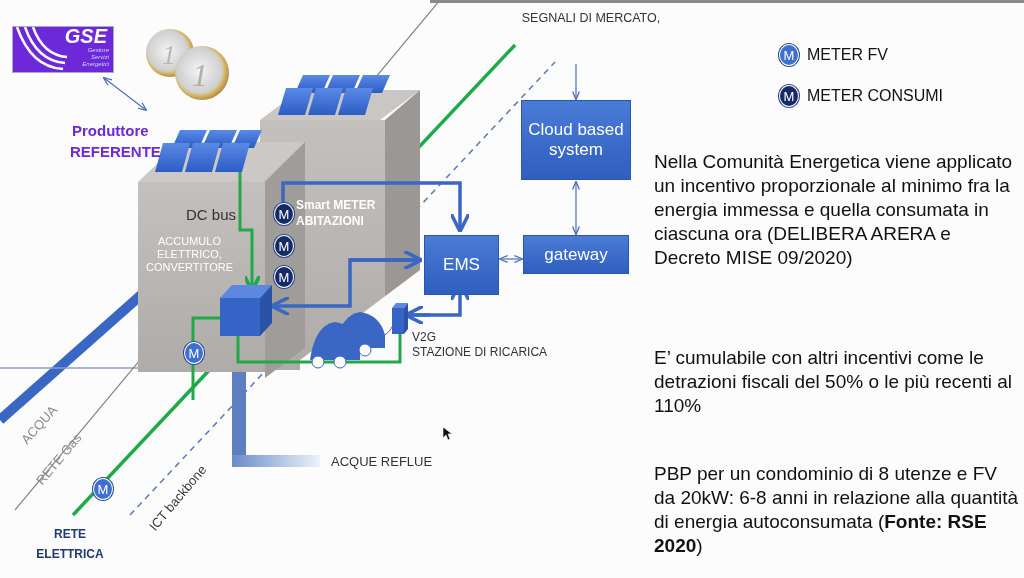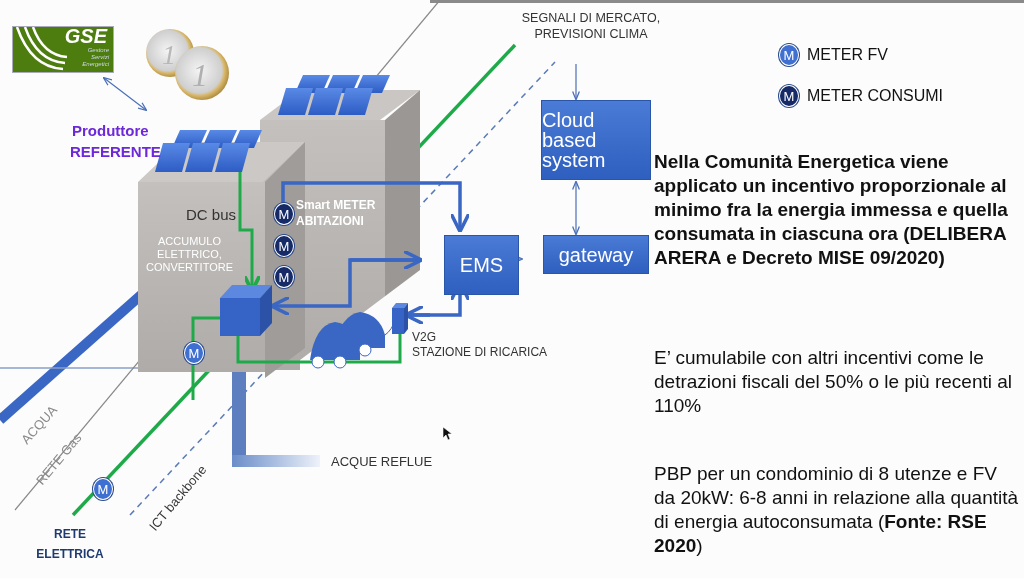--- a/index.html
+++ b/index.html
@@ -1,28 +1,28 @@
 <!DOCTYPE html>
 <html><head>
 <meta charset="utf-8">
 <style>
   html,body{margin:0;padding:0;}
   body{width:1024px;height:578px;overflow:hidden;background:#fcfcfc;font-family:"Liberation Sans",sans-serif;position:relative;}
   .topbar{position:absolute;left:0;top:0;width:1024px;height:3px;background:#8a8a8a;}
   .topbar-gap{position:absolute;left:0;top:0;width:430px;height:3px;background:#fcfcfc;}
   svg.diagram{position:absolute;left:0;top:0;width:1024px;height:578px;}
   .lbl{position:absolute;white-space:nowrap;color:#333;font-size:13px;line-height:15px;}
-  .box{position:absolute;background:linear-gradient(180deg,#4a7bd6 0%,#2f5fbf 100%);color:#fff;display:flex;align-items:center;justify-content:center;font-size:20px;line-height:20px;border:1px solid #2a55a8;box-sizing:border-box;margin-left:20px;}
+  .box{position:absolute;background:linear-gradient(180deg,#4a7bd6 0%,#2f5fbf 100%);color:#fff;display:flex;align-items:center;justify-content:center;text-align:center;font-size:17px;line-height:20px;border:1px solid #2a55a8;box-sizing:border-box;}
   .legend-item{position:absolute;display:flex;align-items:center;gap:8px;font-size:16px;color:#111;}
   .mdot{width:18px;height:20px;border-radius:50%;color:#fff;font-size:13px;display:flex;align-items:center;justify-content:center;border:1px solid #fff;box-shadow:0 0 0 1px #2a4a8a;}
   .mdot.fv{background:#3f6fd0;}
   .mdot.cons{background:#152a66;}
   .para{position:absolute;left:654px;font-size:19px;line-height:24px;color:#111;width:370px;}
   .para b{font-weight:bold;}
-  .gse{position:absolute;left:12px;top:26px;width:100px;height:45px;background:#4d7c0f;border:1px solid #aab;overflow:hidden;}
+  .gse{position:absolute;left:12px;top:26px;width:100px;height:45px;background:#6d28d9;border:1px solid #aab;overflow:hidden;}
   .gse-text{position:absolute;right:6px;top:-2px;color:#fff;font-style:italic;font-weight:bold;font-size:20px;}
   .gse-sub{position:absolute;right:4px;top:20px;color:#cfd6f0;font-size:6px;line-height:7px;text-align:right;font-style:italic;}
   .rot{position:absolute;transform-origin:left top;white-space:nowrap;font-size:13px;color:#888;}
 </style>
 </head>
 <body>
 
 <div class="topbar"></div>
 <div class="topbar-gap"></div>
 
@@ -162,21 +162,20 @@
   </div>
 </div>
 
 <div class="lbl" style="left:70px;top:120px;font-size:15px;line-height:21px;font-weight:bold;color:#6d28d9;">
   <div style="padding-left:2px;">Produttore</div>
   <div>REFERENTE</div>
 </div>
 
 <div class="lbl" style="left:482px;top:10px;font-size:12.5px;line-height:16px;text-align:center;width:218px;">
   <div>SEGNALI DI MERCATO,</div>
-  <div>PREVISIONI CLIMA</div>
 </div>
 
 <div class="lbl" style="left:186px;top:207px;font-size:15px;color:#333;">DC bus</div>
 <div class="lbl" style="left:142px;top:235px;font-size:11px;line-height:13px;color:#fff;text-align:center;width:95px;">
   <div>ACCUMULO</div>
   <div>ELETTRICO,</div>
   <div>CONVERTITORE</div>
 </div>
 <div class="lbl" style="left:296px;top:197px;font-size:12px;line-height:16px;color:#fff;font-weight:bold;">
   <div>Smart METER</div>
@@ -216,21 +215,21 @@
 
 <div class="legend-item" style="left:779px;top:44px;">
   <div class="mdot fv">M</div>
   <span>METER FV</span>
 </div>
 <div class="legend-item" style="left:779px;top:85px;">
   <div class="mdot cons">M</div>
   <span>METER CONSUMI</span>
 </div>
 
-<div class="para" style="top:150px;width:360px;font-weight:bold;">Nella Comunità Energetica viene applicato un incentivo proporzionale al minimo fra la energia immessa e quella consumata in ciascuna ora (DELIBERA ARERA e Decreto MISE 09/2020)</div>
+<div class="para" style="top:150px;width:360px;">Nella Comunità Energetica viene applicato un incentivo proporzionale al minimo fra la energia immessa e quella consumata in ciascuna ora (DELIBERA ARERA e Decreto MISE 09/2020)</div>
 <div class="para" style="top:346px;width:365px;">E’ cumulabile con altri incentivi come le detrazioni fiscali del 50% o le più recenti al 110%</div>
 <div class="para" style="top:462px;width:365px;">
   <span>PBP per un condominio di 8 utenze e FV da 20kW: 6-8 anni in relazione alla quantità di energia autoconsumata (</span><b>Fonte: RSE 2020</b><span>)</span>
 </div>
 
 <svg style="position:absolute;left:443px;top:427px;" width="10" height="14" viewBox="0 0 10 14">
   <path d="M0,0 L0,11 L3,8 L5,13 L7,12 L5,7 L9,7 Z" fill="#111" stroke="#fff" stroke-width="0.6"></path>
 </svg>
 
 </body></html>

